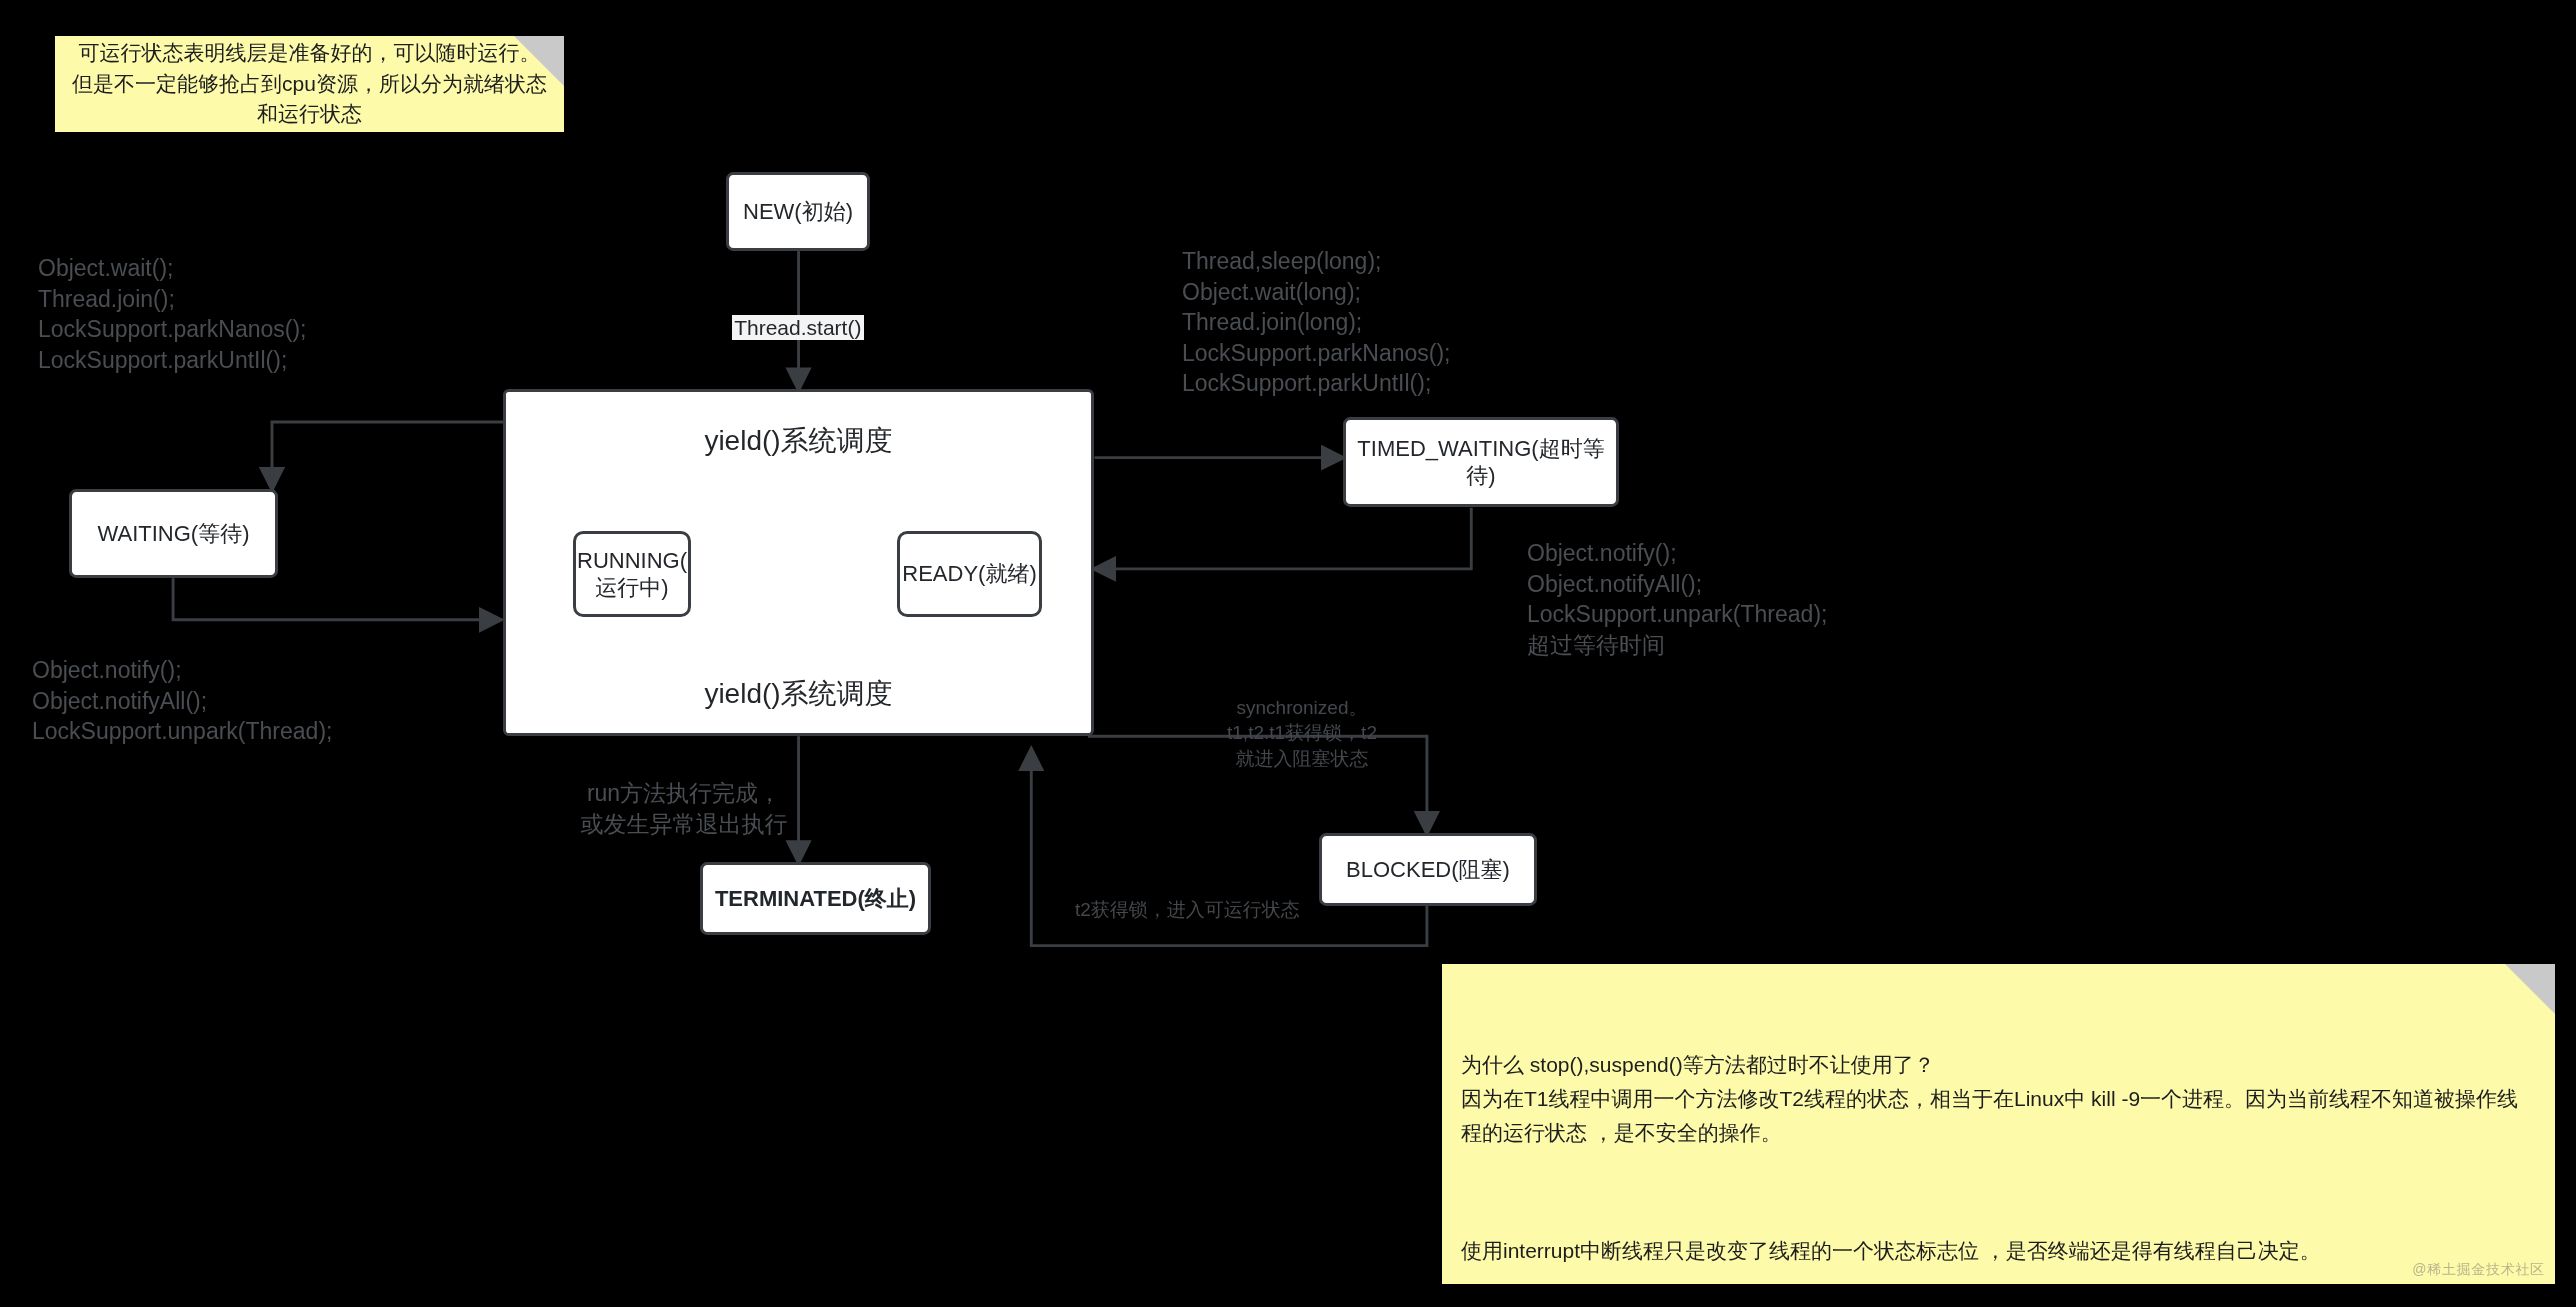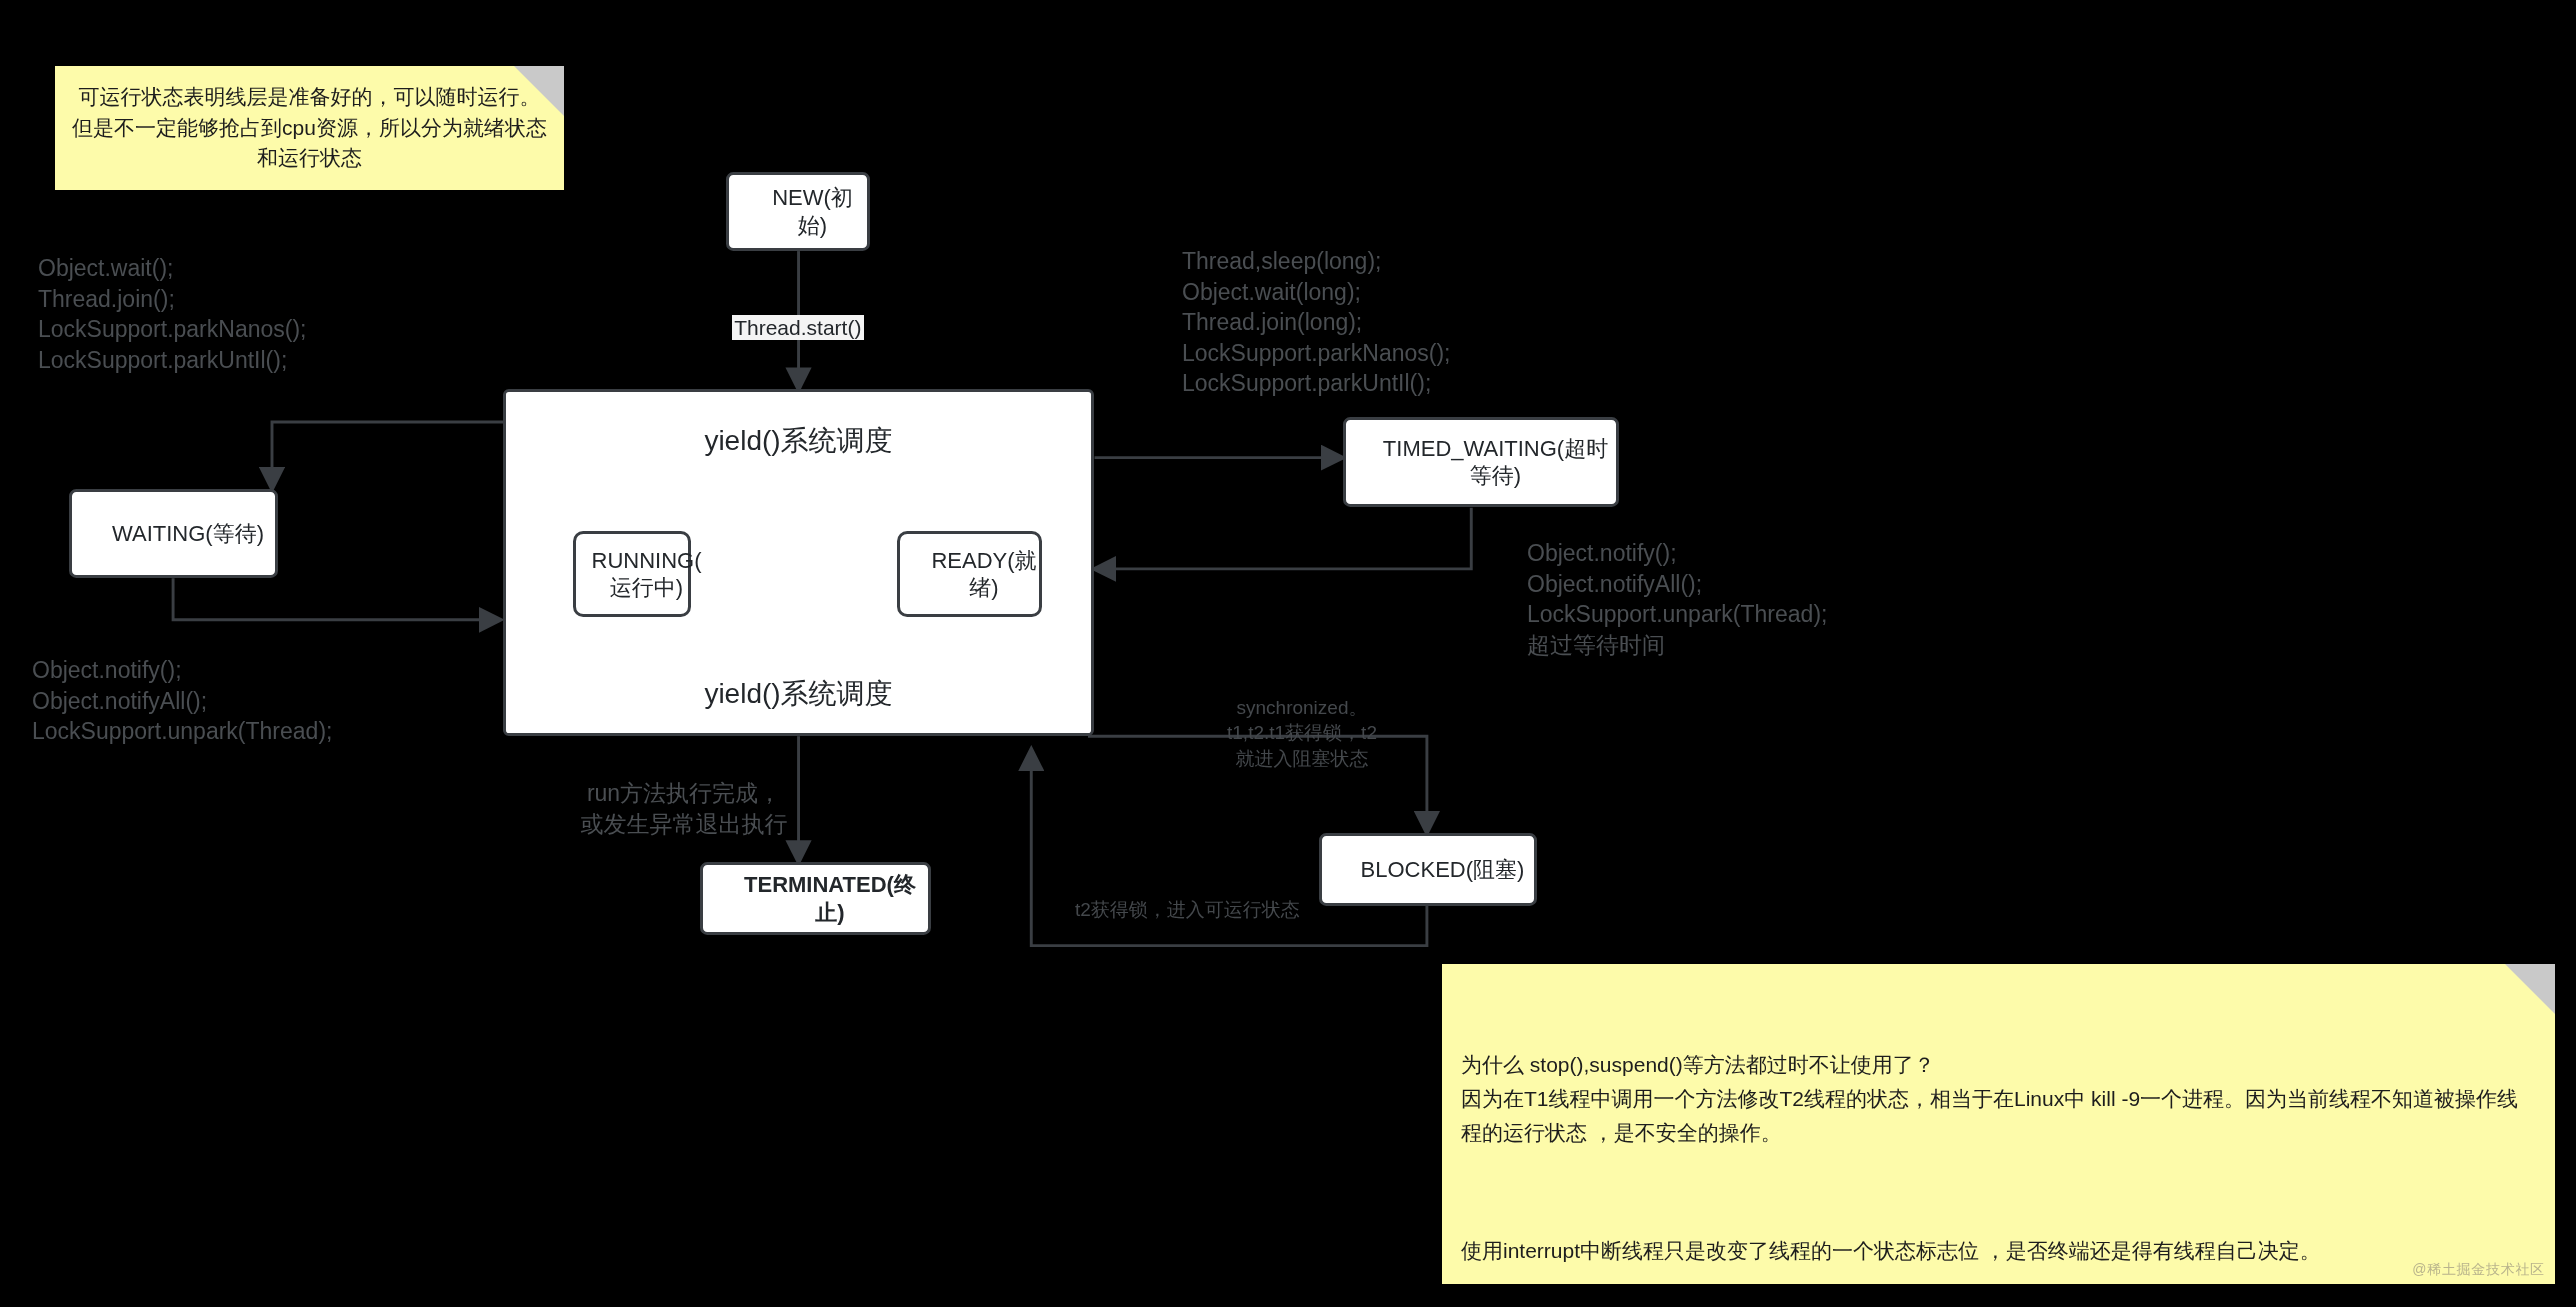--- a/index.html
+++ b/index.html
@@ -11,21 +11,20 @@
   #canvas{position:absolute;inset:0;width:2576px;height:2576px;height:1308px;}
   svg#wires{position:absolute;left:0;top:0;width:2576px;height:1308px;pointer-events:none;}
 
   
   .node{
     position:absolute;background:#fff;color:#23272b;
     border:3.6px solid #3a3e43;border-radius:7.3px;
     display:flex;align-items:center;justify-content:center;text-align:center;
     font-size:22px;line-height:1.25;box-sizing:border-box;
     z-index:4;
-    padding-left:29px;
   }
   .node.inner{border-width:3.6px;border-radius:10.2px;}
   .group-box{
     position:absolute;background:#fff;border:3.6px solid #3a3e43;border-radius:5.8px;
     box-sizing:border-box;z-index:2;
   }
   .grouplabel{
     position:absolute;color:#23272b;font-size:28px;z-index:5;text-align:center;
     white-space:nowrap;
   }
@@ -49,21 +48,21 @@
     position:absolute;background:#fdfbaa;color:#1d1d1d;
     box-sizing:border-box;z-index:7;
     font-size:22px;line-height:1.5;
   }
   .note .fold{
     position:absolute;top:0;right:0;width:0;height:0;
     border-left:25px solid transparent;border-bottom:25px solid transparent;
     border-top:25px solid #c9c9c9;border-right:25px solid #c9c9c9;
   }
   .note-inner{padding:19px 22px;white-space:pre-wrap;}
-  .note.tl{left:55px;top:36px;width:509px;height:124px;margin-top:30px;}
+  .note.tl{left:55px;top:36px;width:509px;height:96px;}
   .note.tl .note-inner{
     padding:0;display:flex;align-items:center;justify-content:center;height:100%;
     text-align:center;font-size:21px;line-height:1.45;padding:0 16px;
   }
   .note.br{left:1442px;top:964px;width:1113px;height:320px;font-size:21px;}
   .note.br .note-inner{padding:16px 19px;line-height:1.62;}
   .note.br p{margin:0 0 16px 0;}
   .note.br p:last-child{margin-bottom:0;}
   .watermark{
     position:absolute;right:10.2px;bottom:4.4px;font-size:14px;color:#b9b48c;

